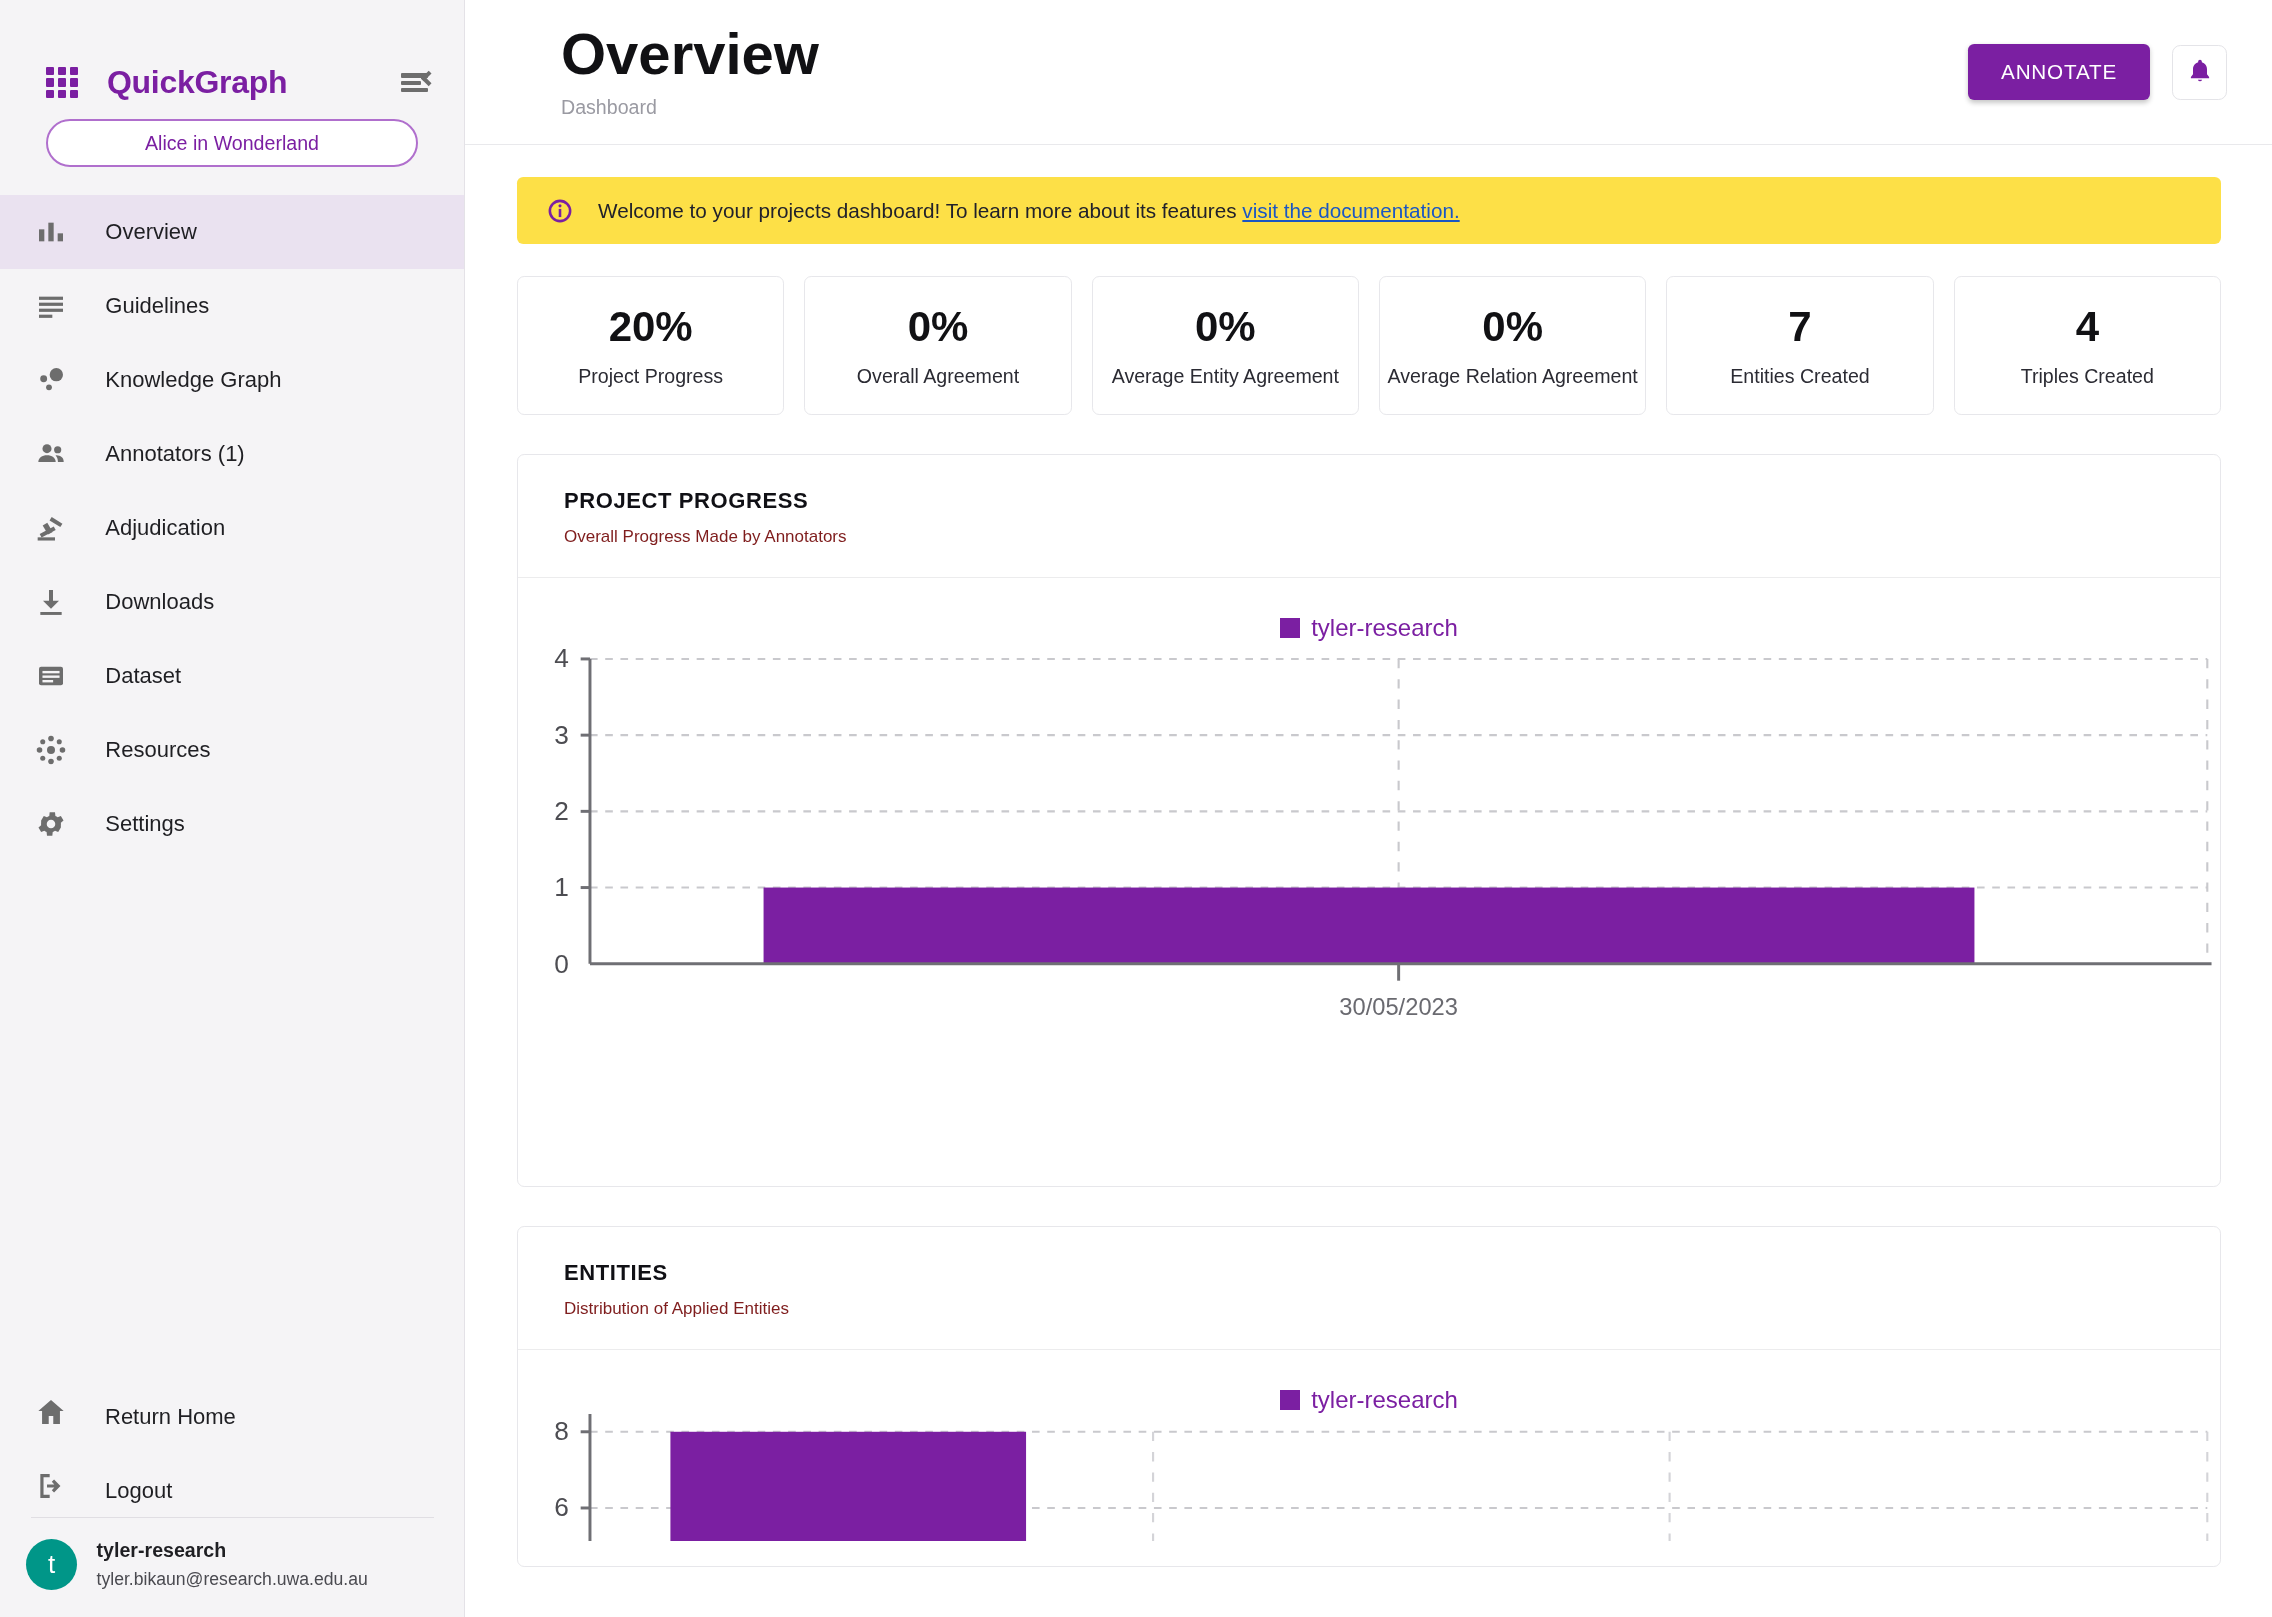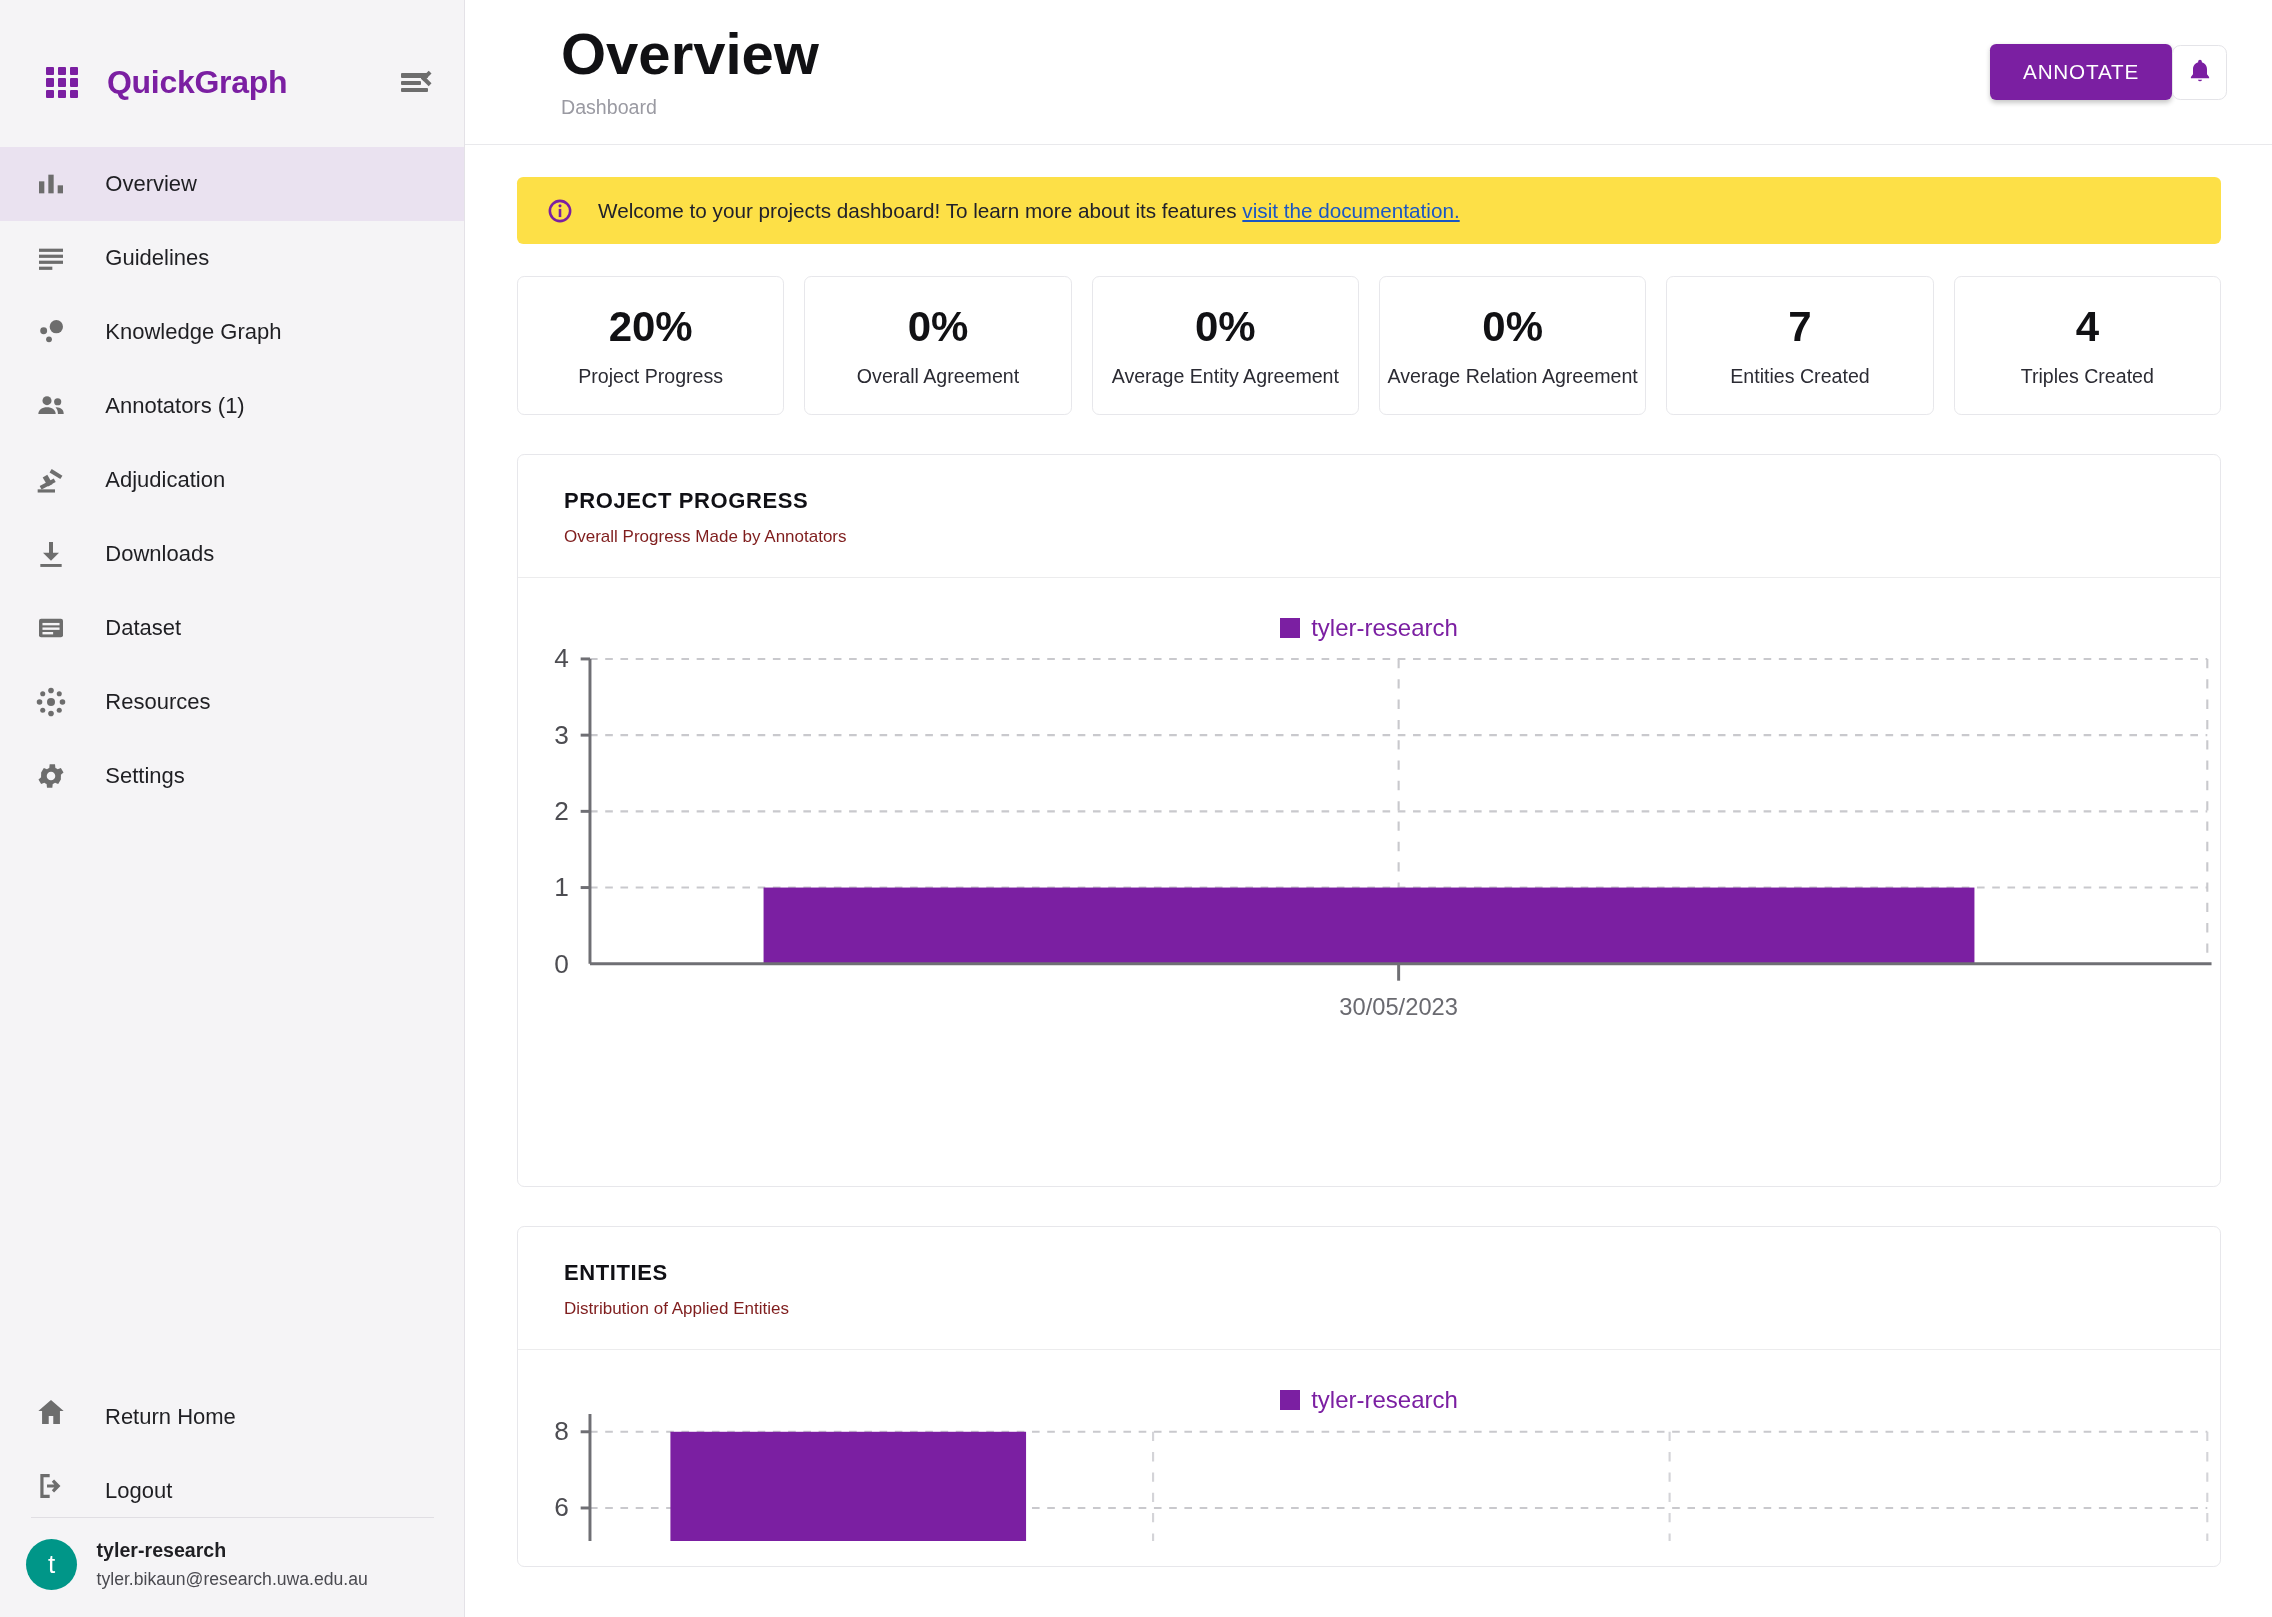--- a/index.html
+++ b/index.html
@@ -100,21 +100,21 @@
 
   
   #main { flex: 1 1 auto; height: 1617px; background: #ffffff; overflow: hidden; position: relative; }
   .topbar {
     height: 145px; border-bottom: 1.5px solid #e9e9ec;
     display: flex; align-items: center;
     padding: 0 46px 0 96px;
   }
   .page-title { font-size: 58px; font-weight: bold; color: #111114; line-height: 1.0; }
   .page-sub { font-size: 19.6px; color: #9a9aa2; margin-top: 12.4px; }
-  .topbar-actions { margin-left: auto; display: flex; align-items: center; }
+  .topbar-actions { margin-left: auto; display: flex; align-items: center; gap: 22px; }
   .btn-annotate {
     background: #7B1FA2; color: #ffffff;
     font-size: 20.7px; letter-spacing: 0.8px;
     padding: 0 33px; height: 56px;
     border: none; border-radius: 6.2px;
     box-shadow: 0 2.1px 5.2px rgba(0,0,0,0.22);
     cursor: pointer;
     display: flex; align-items: center;
   }
   .btn-bell {
@@ -193,20 +193,23 @@
       </span>
       <span class="brand-name">QuickGraph</span>
       <span class="collapse-icon">
         <span class="ln l1"></span>
           <span class="ln l2"></span>
           <span class="ln l3"></span>
         <span class="chev"></span>
       </span>
     </div>
 
+    <div class="project-pill">
+      <span>Alice in Wonderland</span>
+    </div>
 
     <nav class="nav-list">
 
       <div class="nav-item active">
         <span class="nav-icon">
           <svg viewBox="0 0 24 24">
               <rect x="3" y="10" width="4" height="9"></rect>
               <rect x="10" y="5" width="4" height="14"></rect>
               <rect x="17" y="13" width="4" height="6"></rect>
             </svg>

